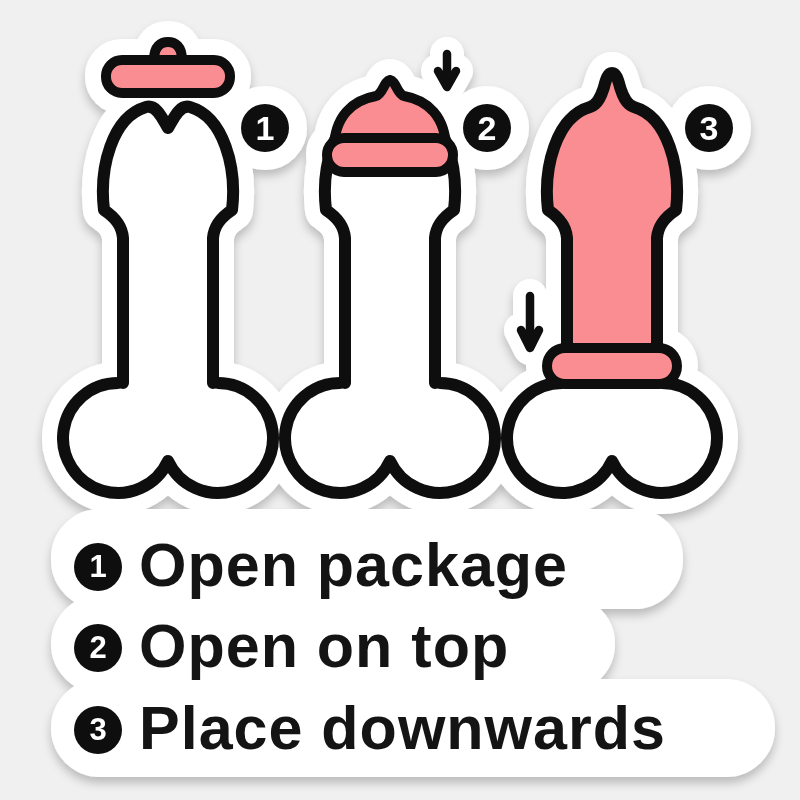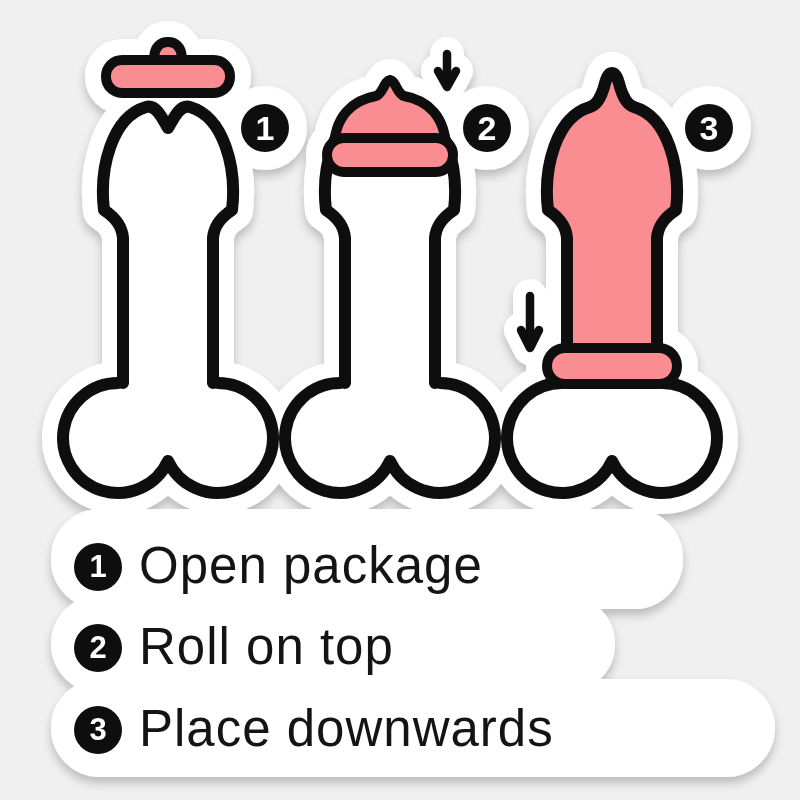--- a/index.html
+++ b/index.html
@@ -37,21 +37,21 @@
   .irow2{top:616px;}
   .irow3{top:698px;}
   .ibadge{
     width:48px;height:48px;border-radius:50%;
     background:var(--outline,#0E0E0E);color:var(--badge_number,#fff);
     font-size:31px;font-weight:bold;
     display:flex;align-items:center;justify-content:center;
     margin-right:17px;flex:0 0 auto;
   }
   .ilabel{
-    font-size:51px;font-weight:normal;color:var(--label,#141414);
+    font-size:61px;font-weight:bold;color:var(--label,#141414);
     letter-spacing:1px;white-space:nowrap;line-height:1;
     padding-bottom:4px;
   }
 </style>
 </head>
 <body>
 
 <div id="stage">
 
   <svg id="art-svg" viewBox="0 0 800 800">
@@ -139,20 +139,20 @@
     <use href="#p-arrow2" class="arrow"></use>
     <use href="#p-arrow3" class="arrow"></use>
   </svg>
 
   <div class="irow irow1">
     <span class="ibadge">1</span>
     <span class="ilabel">Open package</span>
   </div>
   <div class="irow irow2">
     <span class="ibadge">2</span>
-    <span class="ilabel">Roll on top</span>
+    <span class="ilabel">Open on top</span>
   </div>
   <div class="irow irow3">
     <span class="ibadge">3</span>
     <span class="ilabel">Place downwards</span>
   </div>
 
 </div>
 
 </body></html>

